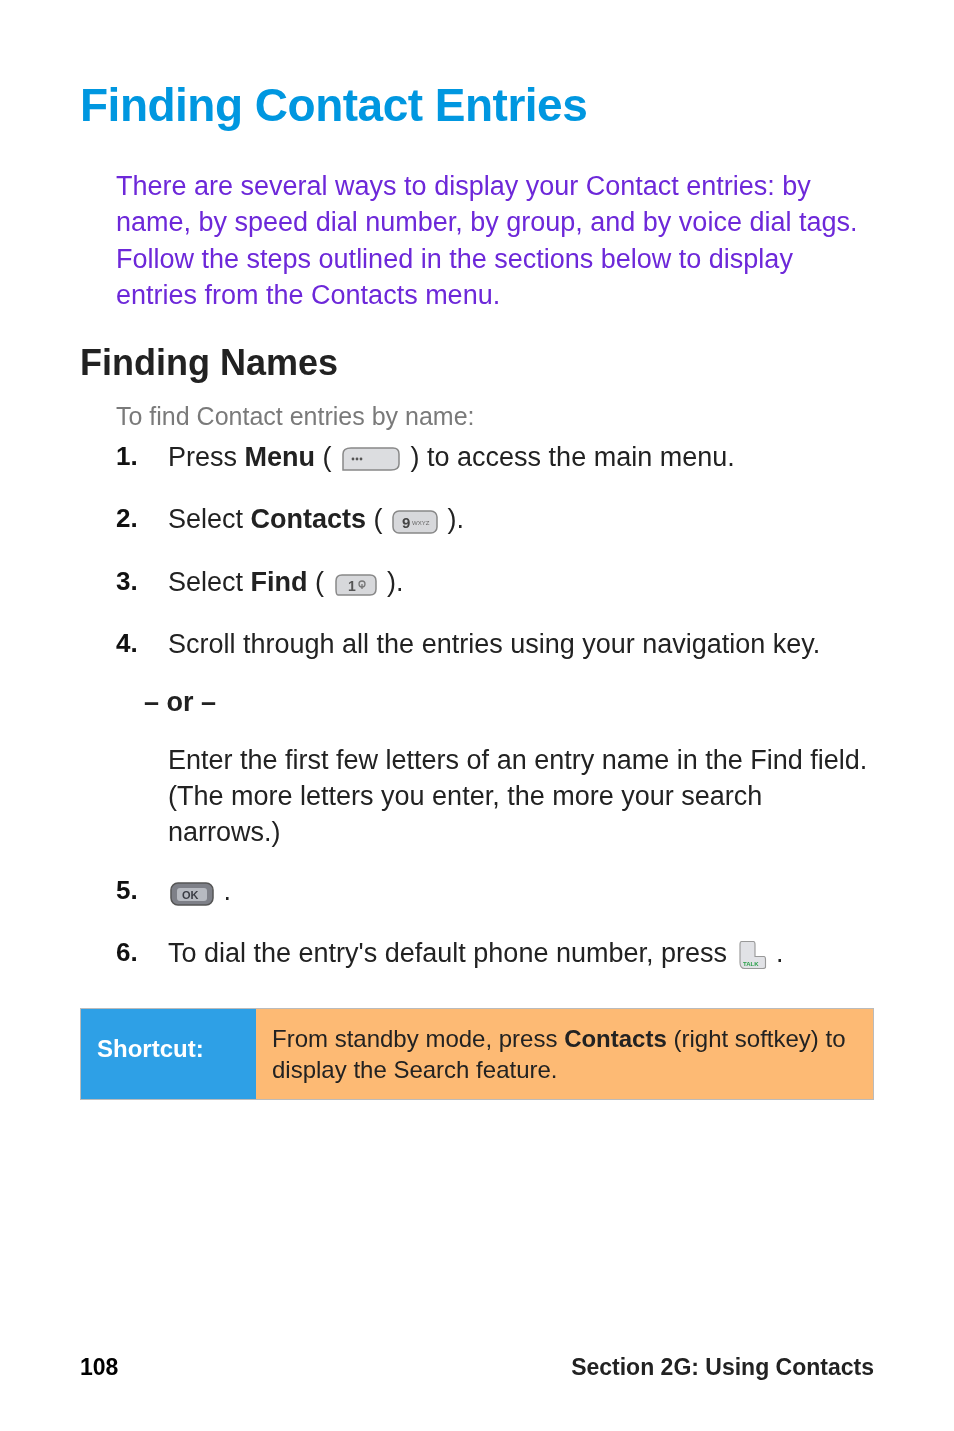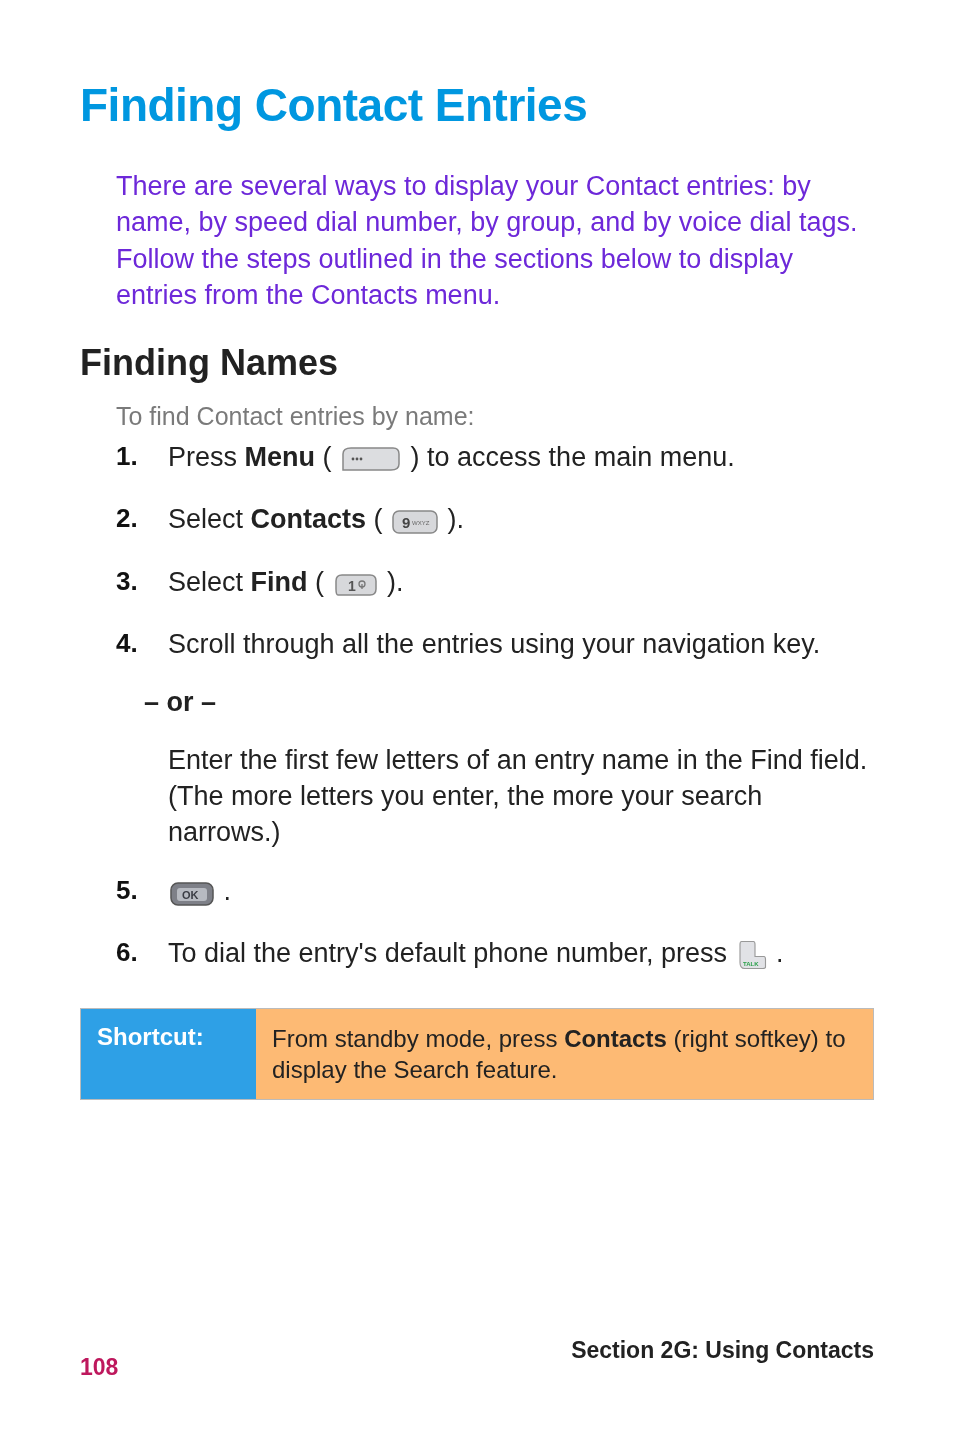--- a/index.html
+++ b/index.html
@@ -13,26 +13,26 @@
   ol.steps > li { display: flex; align-items: flex-start; margin-bottom: 18px; font-size: 27px; line-height: 1.35; }
   .num { font-family: "Arial Black", Arial, sans-serif; font-weight: 900; font-size: 26px; width: 52px; flex: 0 0 52px; color: #111; }
   .step-body { flex: 1; }
   .step-body b { font-weight: 700; }
   .or { margin: 24px 0 24px 64px; font-size: 27px; font-weight: bold; }
   .narrow-para { margin: 0 0 22px 88px; font-size: 27px; line-height: 1.35; max-width: 710px; }
   .icon-wrap { display: inline-block; vertical-align: -8px; margin: 0 2px; }
 
   
   .shortcut-box { display: flex; margin-top: 28px; border: 1px solid #bbb; }
-  .shortcut-label { background: #2ea0e6; color: #fff; font-weight: 700; font-size: 24px; padding: 14px 16px; width: 175px; flex: 0 0 175px; }
+  .shortcut-label { background: #2ea0e6; color: #fff; font-weight: 700; font-size: 24px; padding: 26px 16px; width: 175px; flex: 0 0 175px; }
   .shortcut-body { background: #fdba74; font-size: 24px; padding: 14px 16px; line-height: 1.3; flex: 1; }
 
   
   .footer { position: absolute; bottom: 50px; left: 80px; right: 80px; display: flex; justify-content: space-between; font-size: 23px; color: #222; }
-  .footer .pnum { font-weight: 700; color: #be185d; margin-top: 17px; }
+  .footer .pnum { font-weight: 700; color: #000000; }
   .footer .sect { font-weight: 700; }
 
   
   svg.key { height: 30px; }
   svg.key-small { height: 28px; }
 </style>
 </head>
 <body>
 
 <div class="page">

